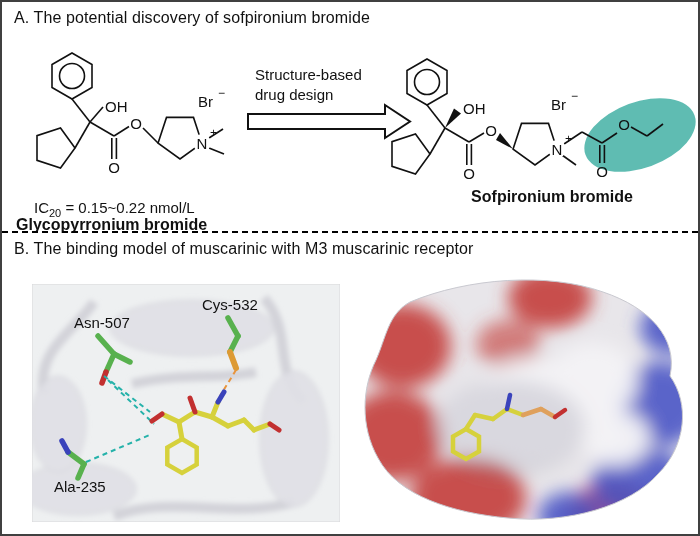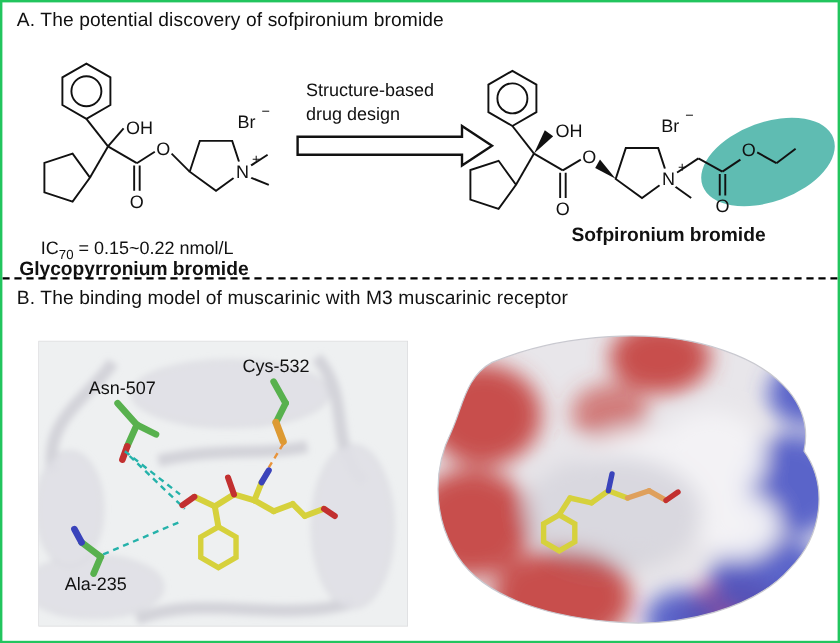--- a/index.html
+++ b/index.html
@@ -1,19 +1,19 @@
 <!DOCTYPE html>
 <html><head>
 <meta charset="utf-8">
 <style>
   * { margin:0; padding:0; box-sizing:border-box; }
   body { background:#ffffff; }
   .figure {
     position:relative; width:700px; height:536px;
-    border:2px solid #22c55e; background:#fff;
+    border:2px solid #404040; background:#fff;
     font-family:"Liberation Sans", sans-serif; color:#111; overflow:hidden;
   }
   .panel-title { position:absolute; font-size:16px; letter-spacing:0.1px; }
   .mol-name { position:absolute; font-weight:bold; font-size:16px; }
   .ic50 { position:absolute; font-size:15px; }
   .ic50 sub { font-size:11px; }
   .divider { position:absolute; left:0; width:100%; border-top:2px dashed #000; }
   svg { position:absolute; }
   svg text { font-family:"Liberation Sans", sans-serif; fill:#111; }
   .atom { font-size:15px; }
@@ -94,22 +94,22 @@
       <text class="atom" x="555" y="152.5" text-anchor="middle">N</text>
       <text class="script" x="563" y="141">+</text>
       <text class="atom" x="549" y="108">Br</text>
       <text class="script" x="569" y="98">−</text>
       <text class="atom" x="600" y="175" text-anchor="middle">O</text>
       <text class="atom" x="622" y="128" text-anchor="middle">O</text>
     </g>
   </svg>
 
   <div class="mol-name" style="left:14px; top:174px;margin-top:40px;">Glycopyrronium bromide</div>
-  <div class="ic50" style="left:32px; top:197px;"><span>IC</span><sub>70</sub><span> = 0.15~0.22 nmol/L</span></div>
-  <div class="mol-name" style="left:416px; top:186px; width:220px; text-align:right;">Sofpironium bromide</div>
+  <div class="ic50" style="left:32px; top:197px;"><span>IC</span><sub>20</sub><span> = 0.15~0.22 nmol/L</span></div>
+  <div class="mol-name" style="left:440px; top:186px; width:220px; text-align:center;">Sofpironium bromide</div>
 
   <div class="divider" style="top:229px;"></div>
 
   <div class="panel-title" style="left:12px; top:238px;">B. The binding model of muscarinic with M3 muscarinic receptor</div>
 
   <svg width="308" height="238" viewBox="0 0 308 238" style="left:30px; top:282px;">
     <defs>
       <filter id="softL" x="-20%" y="-20%" width="140%" height="140%">
           <feGaussianBlur stdDeviation="2.5"></feGaussianBlur>
         </filter>

